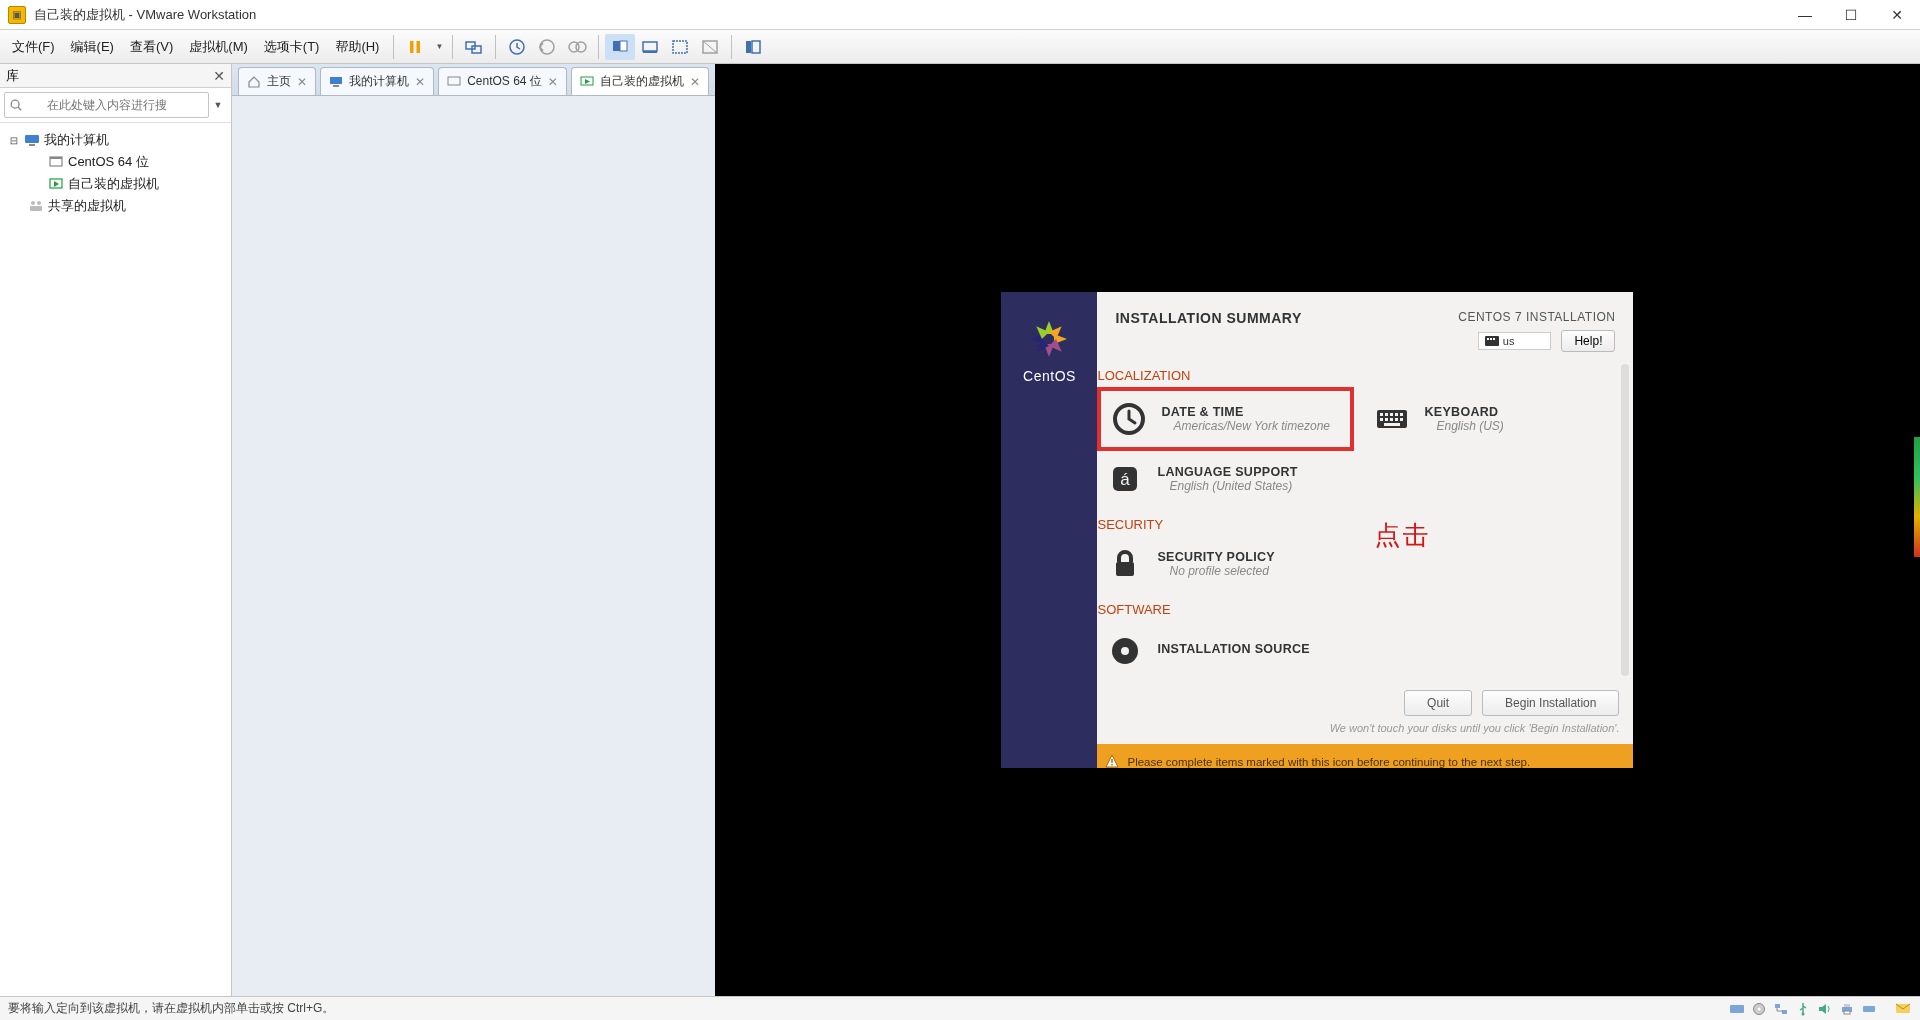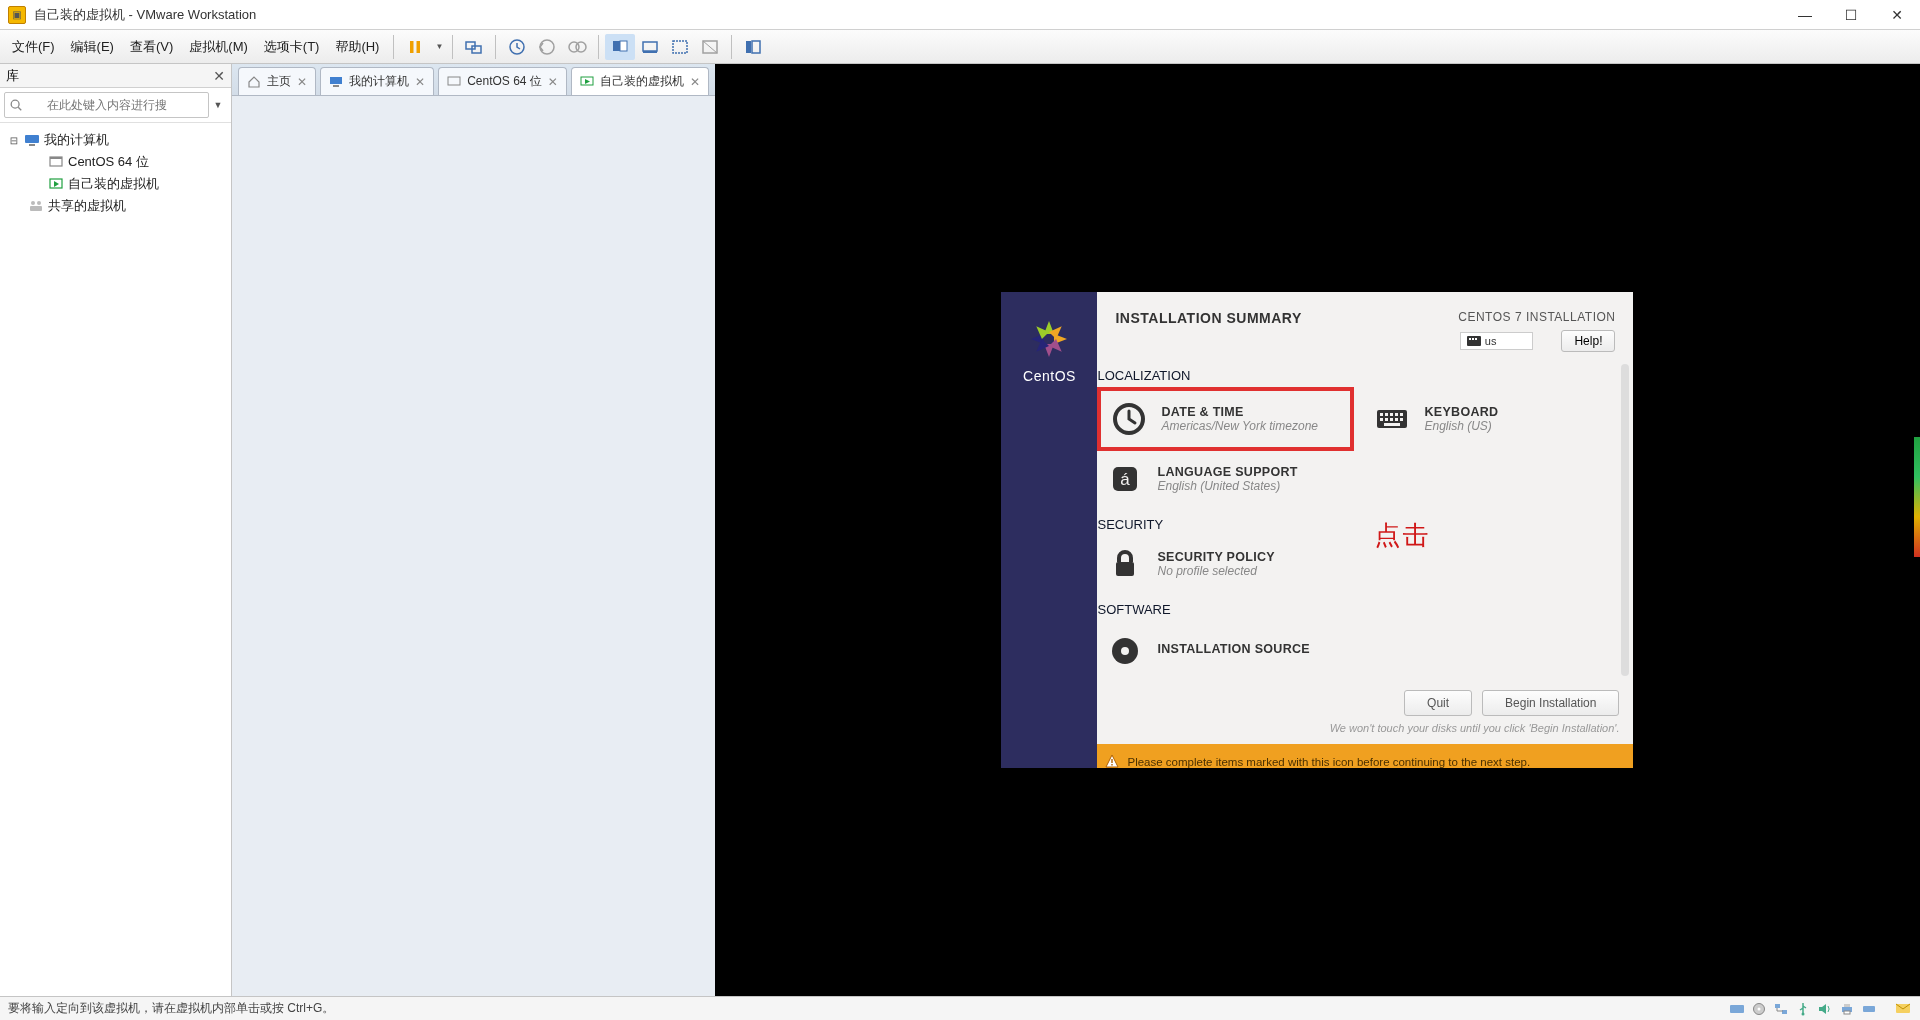--- a/index.html
+++ b/index.html
@@ -50,34 +50,34 @@
 
 .vm-viewport { flex: 1; background: #000; display: flex; align-items: center; justify-content: center; position: relative; }
 .installer { width: 632px; height: 476px; background: #f3f2f1; display: flex; position: relative; }
 .installer-left { width: 96px; background: #2d2d5f; display: flex; flex-direction: column; align-items: center; padding-top: 26px; color: #fff; }
 .centos-logo { width: 42px; height: 42px; position: relative; margin-bottom: 8px; }
 .centos-brand { font-size: 14px; font-weight: 300; letter-spacing: 0.5px; }
 .installer-right { flex: 1; display: flex; flex-direction: column; position: relative; }
 .inst-header { padding: 18px 18px 6px; display: flex; align-items: flex-start; }
 .inst-title { font-size: 14px; font-weight: 600; color: #333; letter-spacing: 0.5px; }
 .inst-header-right { margin-left: auto; display: flex; flex-direction:column; align-items:flex-end; gap:6px; }
-.inst-header-top { display:flex; align-items:center; gap:28px; }
+.inst-header-top { display:flex; align-items:center; gap:10px; }
 .inst-product { font-size: 12px; color: #555; letter-spacing: 0.5px; }
 .kbd-ind { display:flex; align-items:center; gap:4px; font-size:11px; color:#333; border:1px solid #ccc; padding:2px 36px 2px 6px; background:#fff; }
 .help-btn { border: 1px solid #bbb; background: linear-gradient(#fdfdfd,#ececec); padding: 3px 12px; font-size: 12px; border-radius: 3px; cursor: default; }
 .inst-body { flex: 1; overflow: hidden; padding: 0 0 0 0; position: relative; display:flex; }
 .inst-scroll { flex:1; }
 .inst-scrollbar { width:8px; background:#ddd; border-radius:4px; margin:6px 4px 6px 0; }
-.section-label { font-size: 13px; color: #0f172a; padding: 10px 0 4px 0; }
+.section-label { font-size: 13px; color: #c2410c; padding: 10px 0 4px 0; }
 .spokes-grid { display: grid; grid-template-columns: 1fr 1fr; column-gap: 10px; }
 .spoke { display: flex; align-items: center; gap: 12px; padding: 8px 8px; cursor: default; }
 .spoke-icon { width: 40px; height: 40px; display: flex; align-items: center; justify-content: center; }
 .spoke-icon svg { width: 36px; height: 36px; }
 .spoke-title { font-size: 12.5px; font-weight: 700; color: #333; letter-spacing: 0.3px; }
-.spoke-sub { font-size: 12px; color: #888; font-style: italic; }
+.spoke-sub { font-size: 12px; color: #888; font-style: italic; margin-left: 12px; }
 .highlight-box { border: 4px solid #e03030; }
 .annot { position: absolute; font-family: "SimSun","宋体",serif; font-size: 26px; color: #d01818; letter-spacing: 2px; }
 .inst-footer { padding: 8px 14px 10px; display:flex; flex-direction:column; align-items:flex-end; gap:6px; }
 .inst-buttons { display: flex; gap: 10px; }
 .inst-btn { border: 1px solid #bbb; background: linear-gradient(#fdfdfd,#ececec); padding: 5px 22px; font-size: 12px; border-radius: 3px; color:#555; cursor: default; }
 .inst-hint { font-size: 11px; color: #999; font-style: italic; }
 .inst-warning { height: 24px; background: #f0a020; display: flex; align-items: flex-end; padding: 0 8px; gap: 8px; font-size: 11.5px; color: #4a3000; }
 .warn-tri { width: 14px; height: 14px; }
 
 

